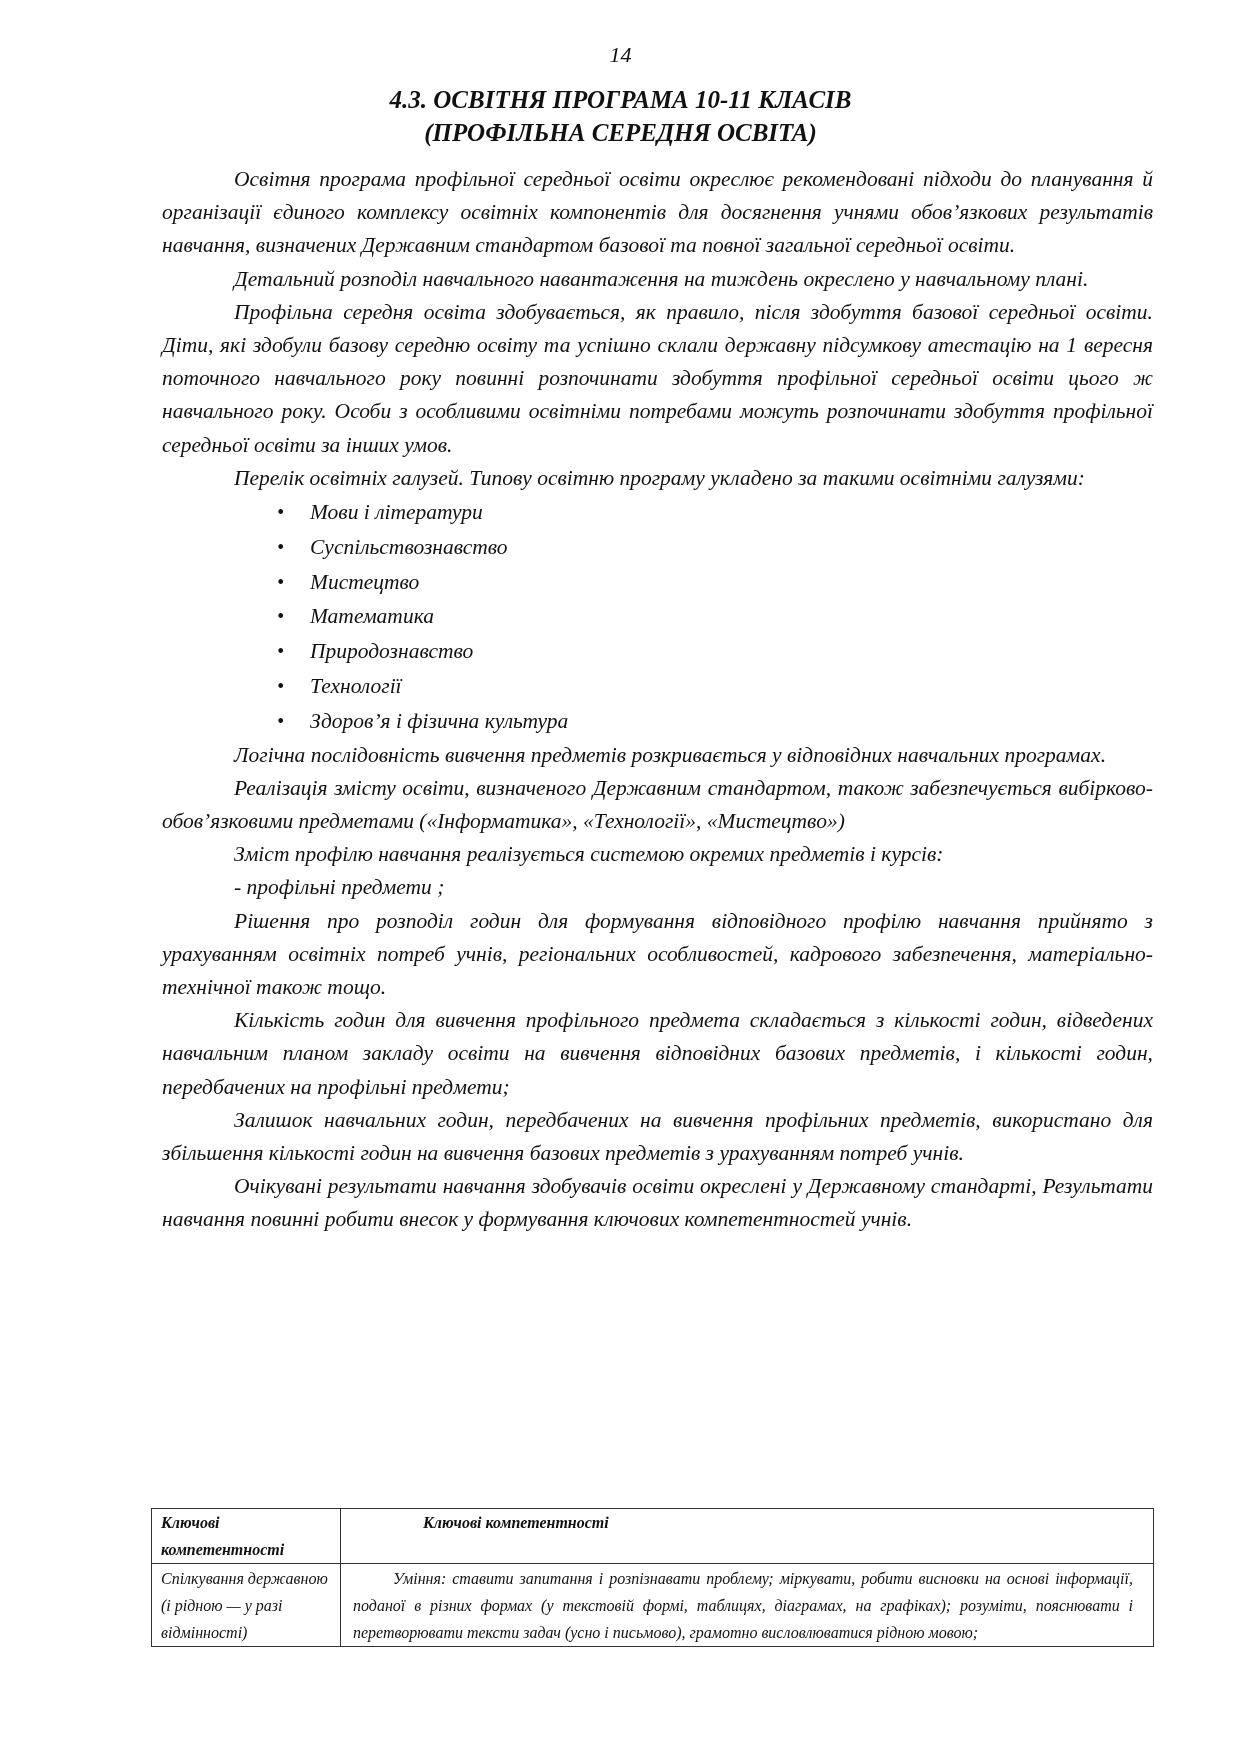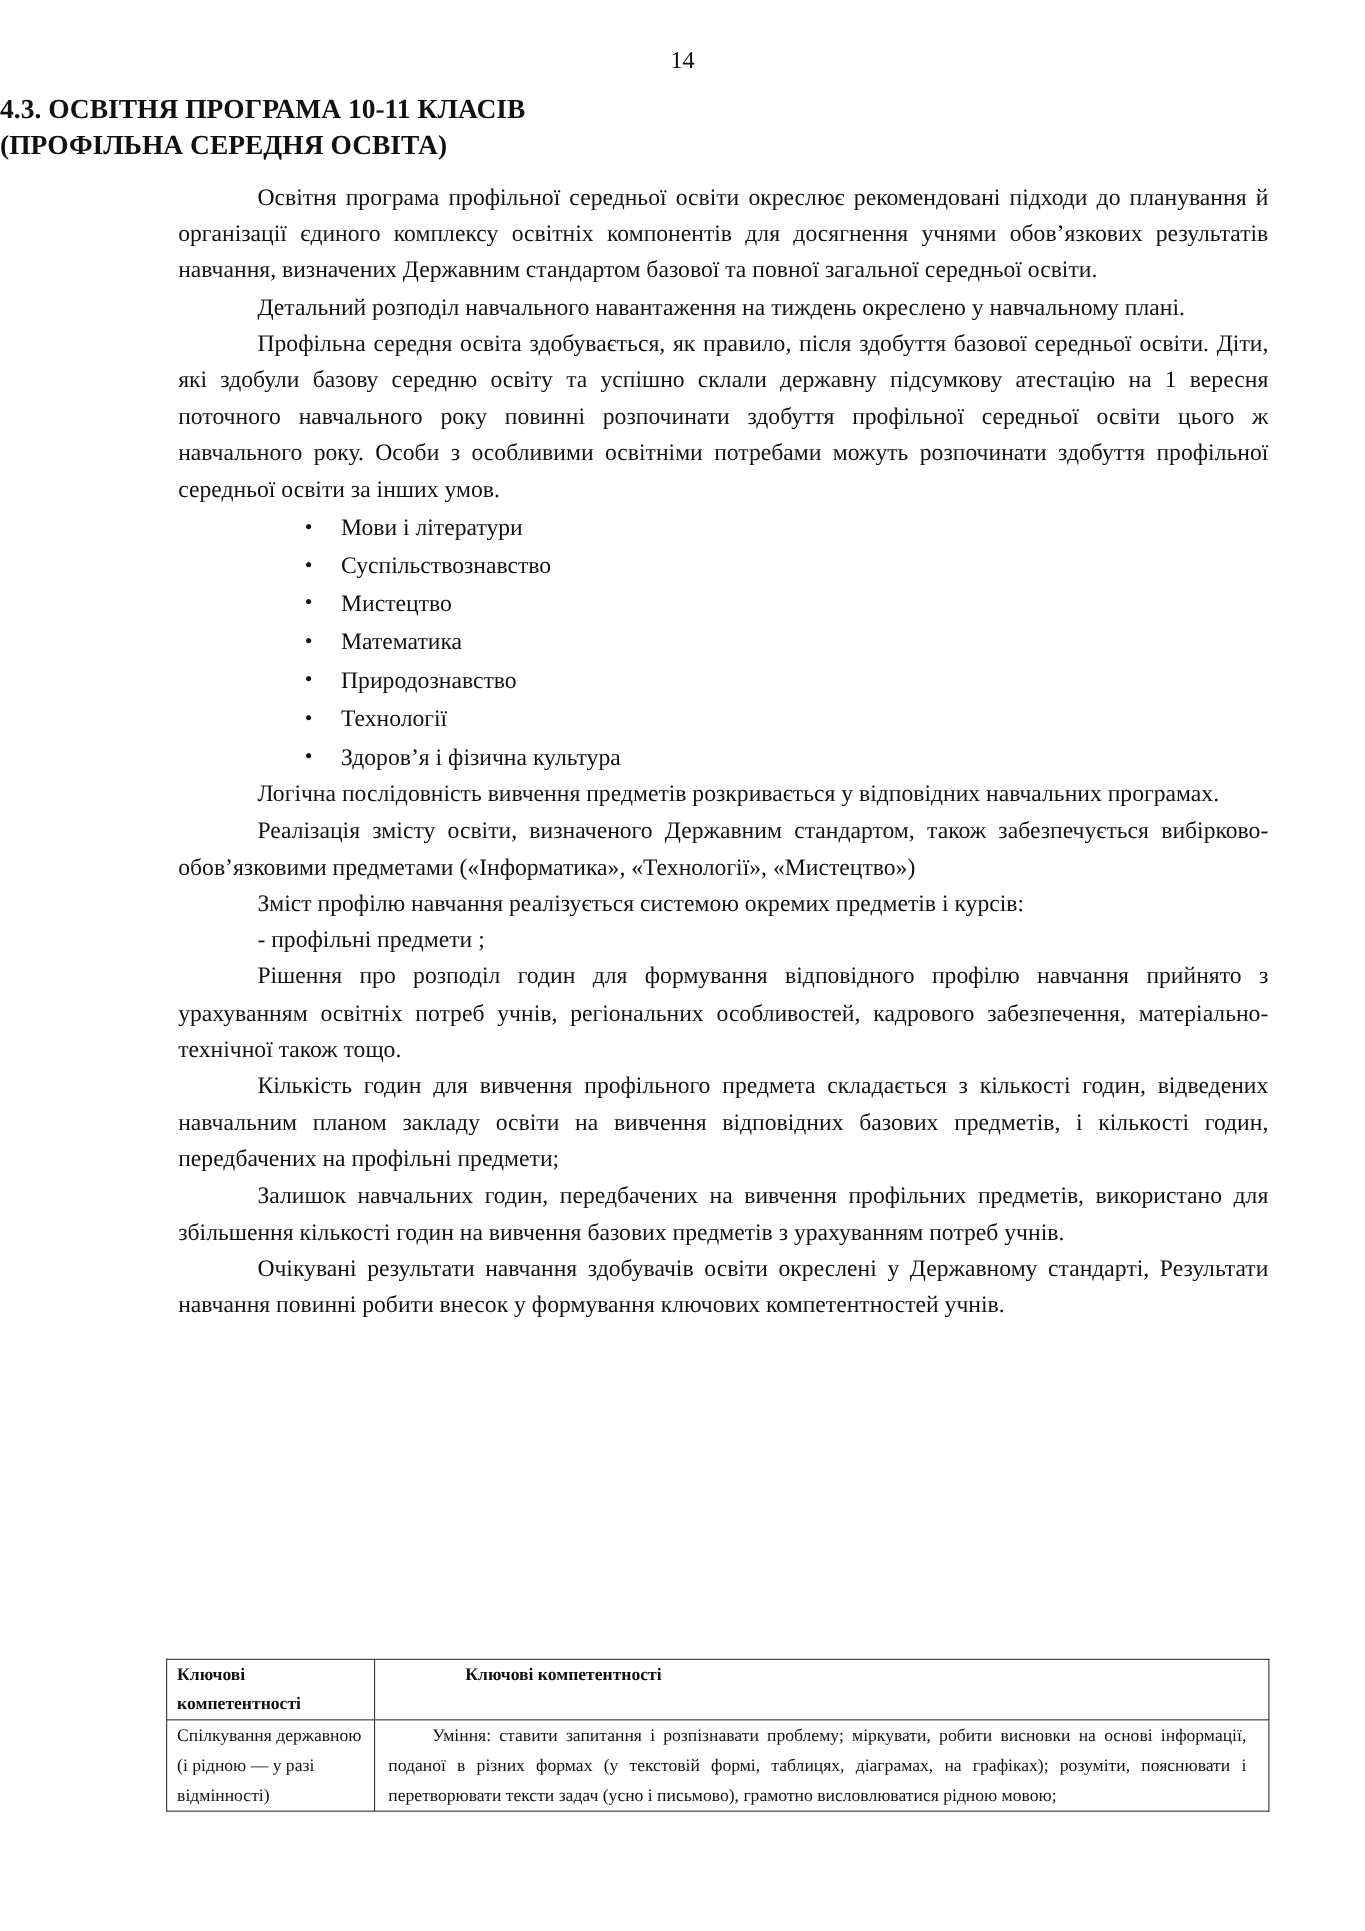--- a/index.html
+++ b/index.html
@@ -1,20 +1,20 @@
 <!DOCTYPE html>
 <html><head>
 <meta charset="utf-8">
 <style>
   html, body { margin: 0; padding: 0; background: #ffffff; }
   body { width: 1241px; height: 1755px; position: relative; overflow: hidden;
          font-family: "Liberation Serif", serif; color: #111; }
-  .page { position: absolute; left: 0; top: 0; width: 1241px; height: 1258px; }
+  .page { position: absolute; left: 0; top: 0; width: 1241px; height: 1258px; font-style: italic; }
   .page-number { position: absolute; top: 42px; left: 0; width: 1241px; text-align: center; font-size: 22px; line-height: 26px; }
-  .title { position: absolute; left: 0; width: 1241px; text-align: left; font-weight: bold; font-size: 25px; line-height: 36px; }
+  .title { position: absolute; left: 0; width: 1241px; text-align: center; font-weight: bold; font-size: 25px; line-height: 36px; }
   .content { position: absolute; left: 162px; top: 163px; width: 991px; font-size: 21.5px; line-height: 33.2px; }
   .para { margin: 0; text-align: justify; text-indent: 72px; }
   .para.dash { text-indent: 72px; }
   ul.bullets { margin: 0; padding: 0; list-style: none; }
   ul.bullets li { position: relative; padding-left: 148px; line-height: 34.8px; }
   ul.bullets li .bullet { position: absolute; left: 115px; top: 0; font-size: 20px; }
   table.comp { position: absolute; left: 151px; top: 1508px; width: 1003px; border-collapse: collapse; font-size: 16px; line-height: 27px; }
   table.comp td, table.comp th { border: 1.5px solid #333; vertical-align: top; padding: 0 9px; }
   table.comp th { text-align: left; font-weight: bold; }
   table.comp th.c1 { width: 170px; }
@@ -27,20 +27,21 @@
 
 <div class="page">
   <div class="page-number">14</div>
   <div class="title" style="top:82px;">4.3. ОСВІТНЯ ПРОГРАМА 10-11 КЛАСІВ</div>
   <div class="title" style="top:115px;">(ПРОФІЛЬНА СЕРЕДНЯ ОСВІТА)</div>
 
   <div class="content">
     <p class="para">Освітня програма профільної середньої освіти окреслює рекомендовані підходи до планування й організації  єдиного комплексу освітніх компонентів для досягнення учнями обов’язкових результатів навчання, визначених Державним стандартом базової та повної загальної середньої освіти.</p>
     <p class="para">Детальний розподіл навчального навантаження на тиждень окреслено у навчальному плані.</p>
     <p class="para">Профільна середня освіта здобувається, як правило, після здобуття базової середньої освіти. Діти, які здобули базову середню освіту та успішно склали державну підсумкову атестацію на 1 вересня поточного навчального року повинні розпочинати здобуття профільної середньої освіти цього ж навчального року. Особи з особливими освітніми потребами можуть розпочинати здобуття профільної середньої освіти за інших умов.</p>
+    <p class="para">Перелік освітніх галузей. Типову освітню програму укладено за такими освітніми галузями:</p>
     <ul class="bullets">
       <li><span class="bullet">•</span><span>Мови і літератури</span></li>
       <li><span class="bullet">•</span><span>Суспільствознавство</span></li>
       <li><span class="bullet">•</span><span>Мистецтво</span></li>
       <li><span class="bullet">•</span><span>Математика</span></li>
       <li><span class="bullet">•</span><span>Природознавство</span></li>
       <li><span class="bullet">•</span><span>Технології</span></li>
       <li><span class="bullet">•</span><span>Здоров’я і фізична культура</span></li>
     </ul>
     <p class="para">Логічна послідовність вивчення предметів розкривається у відповідних навчальних програмах.</p>

